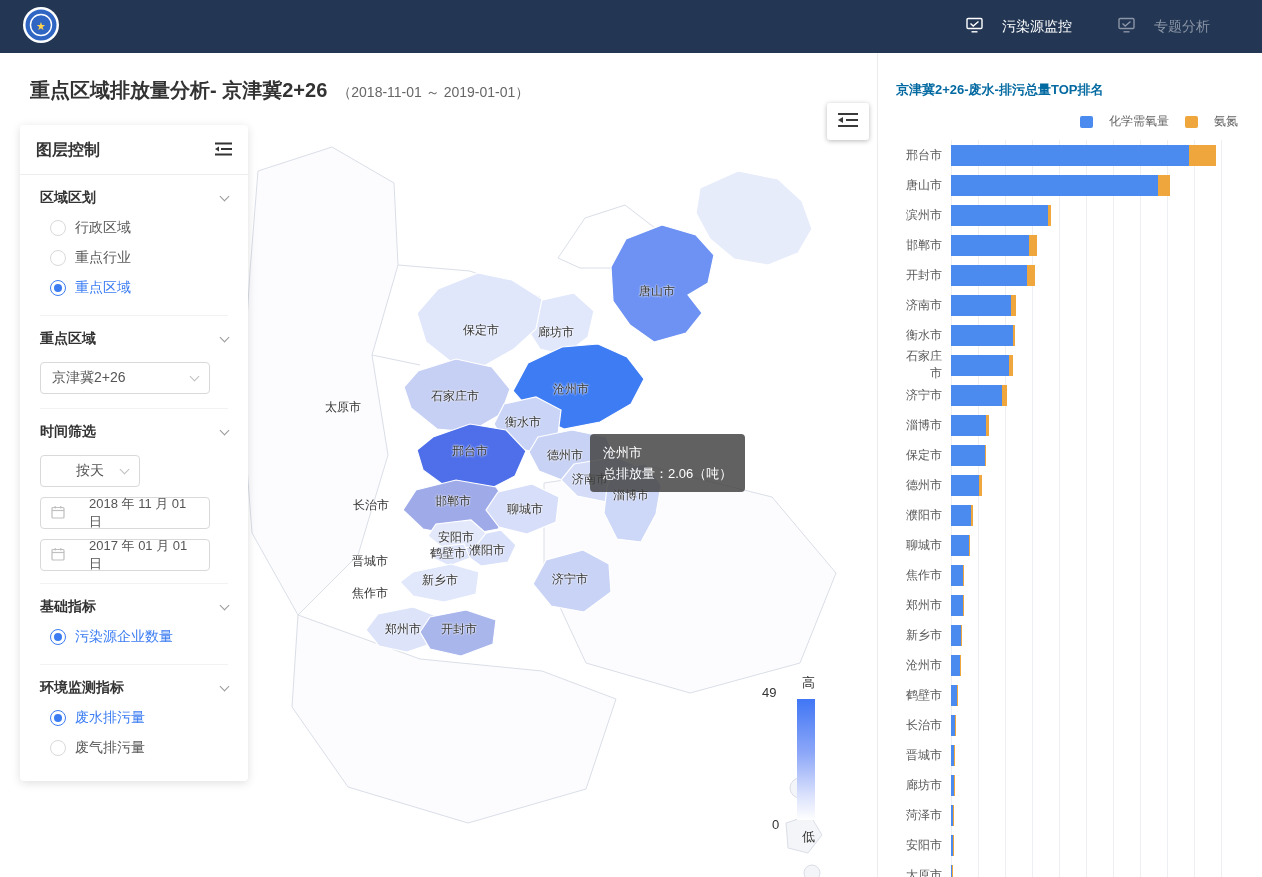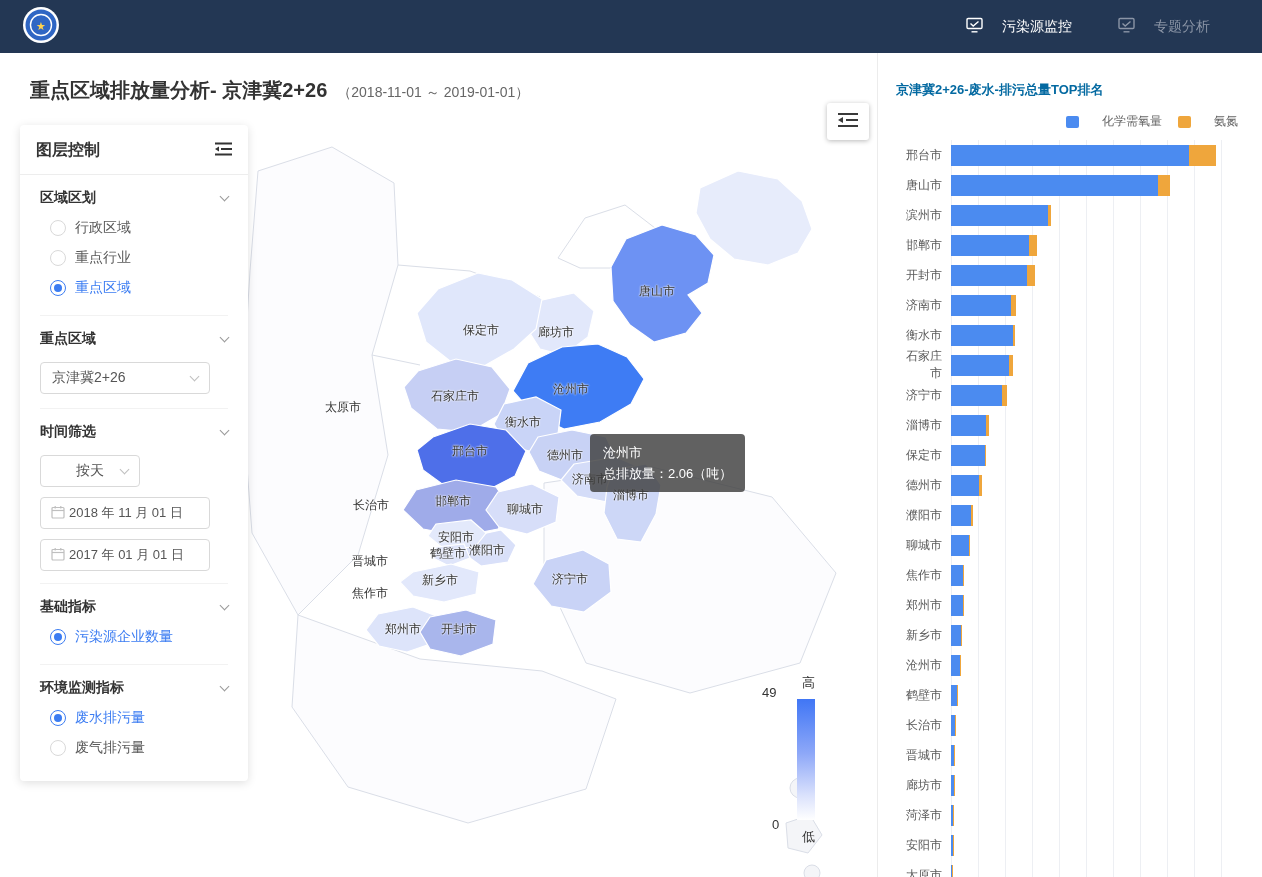--- a/index.html
+++ b/index.html
@@ -56,26 +56,26 @@
   .radio { width:16px; height:16px; border-radius:50%; border:1px solid #d9d9d9; background:#fff; position:relative; flex:none; }
   .radio.on { border-color:#3b7cf2; }
   .radio.on::after { content:""; position:absolute; left:3px; top:3px; width:8px; height:8px; border-radius:50%; background:#3b7cf2; }
   .radio-label { font-size:14px; color:#595959; }
   .radio-row.on .radio-label { color:#3b7cf2; }
   .select { height:32px; width:170px; border:1px solid #d9d9d9; border-radius:4px; background:#fff;
     display:flex; align-items:center; justify-content:space-between; padding:0 11px; font-size:14px; color:#555;
     margin:8px 0 2px; cursor:pointer; }
   .select.small { width:100px;padding-left:35px; }
   .date-input { height:32px; width:170px; border:1px solid #d9d9d9; border-radius:4px; background:#fff;
-    display:flex; align-items:center; gap:4px; padding:0 10px; font-size:13px; color:#555; margin-top:10px; cursor:pointer; }
+    display:flex; align-items:center; gap:24px; padding:0 10px; font-size:13px; color:#555; margin-top:10px; cursor:pointer; }
 
   
   .chart-title { position:absolute; left:18px; top:28px; font-size:13px; font-weight:bold; color:#0369a1; }
   .chart-legend { position:absolute; top:60px; right:24px; display:flex; gap:16px; align-items:center; }
-  .cl-item { display:flex; align-items:center; gap:23px; font-size:12px; color:#666; }
+  .cl-item { display:flex; align-items:center; gap:16px; font-size:12px; color:#666; }
   .cl-swatch { width:13px; height:12px; border-radius:2px; }
   .chart-body { position:absolute; left:18px; right:14px; top:87px; bottom:0; overflow:hidden; }
   .grid-lines { position:absolute; left:55px; right:0; top:0; bottom:0;
     background:repeating-linear-gradient(to right,#edeff3 0,#edeff3 1px,transparent 1px,transparent 27px); }
   .c-row { position:relative; display:flex; align-items:center; height:30px; z-index:1; }
   .bar-label { width:55px; flex:none; text-align:right; padding-right:9px; font-size:12px; color:#595959; }
   .plot-cell { flex:1; height:100%; display:flex; align-items:center; }
   .bar { display:flex; height:21px; }
   .bar .seg { height:100%; }
 </style>

